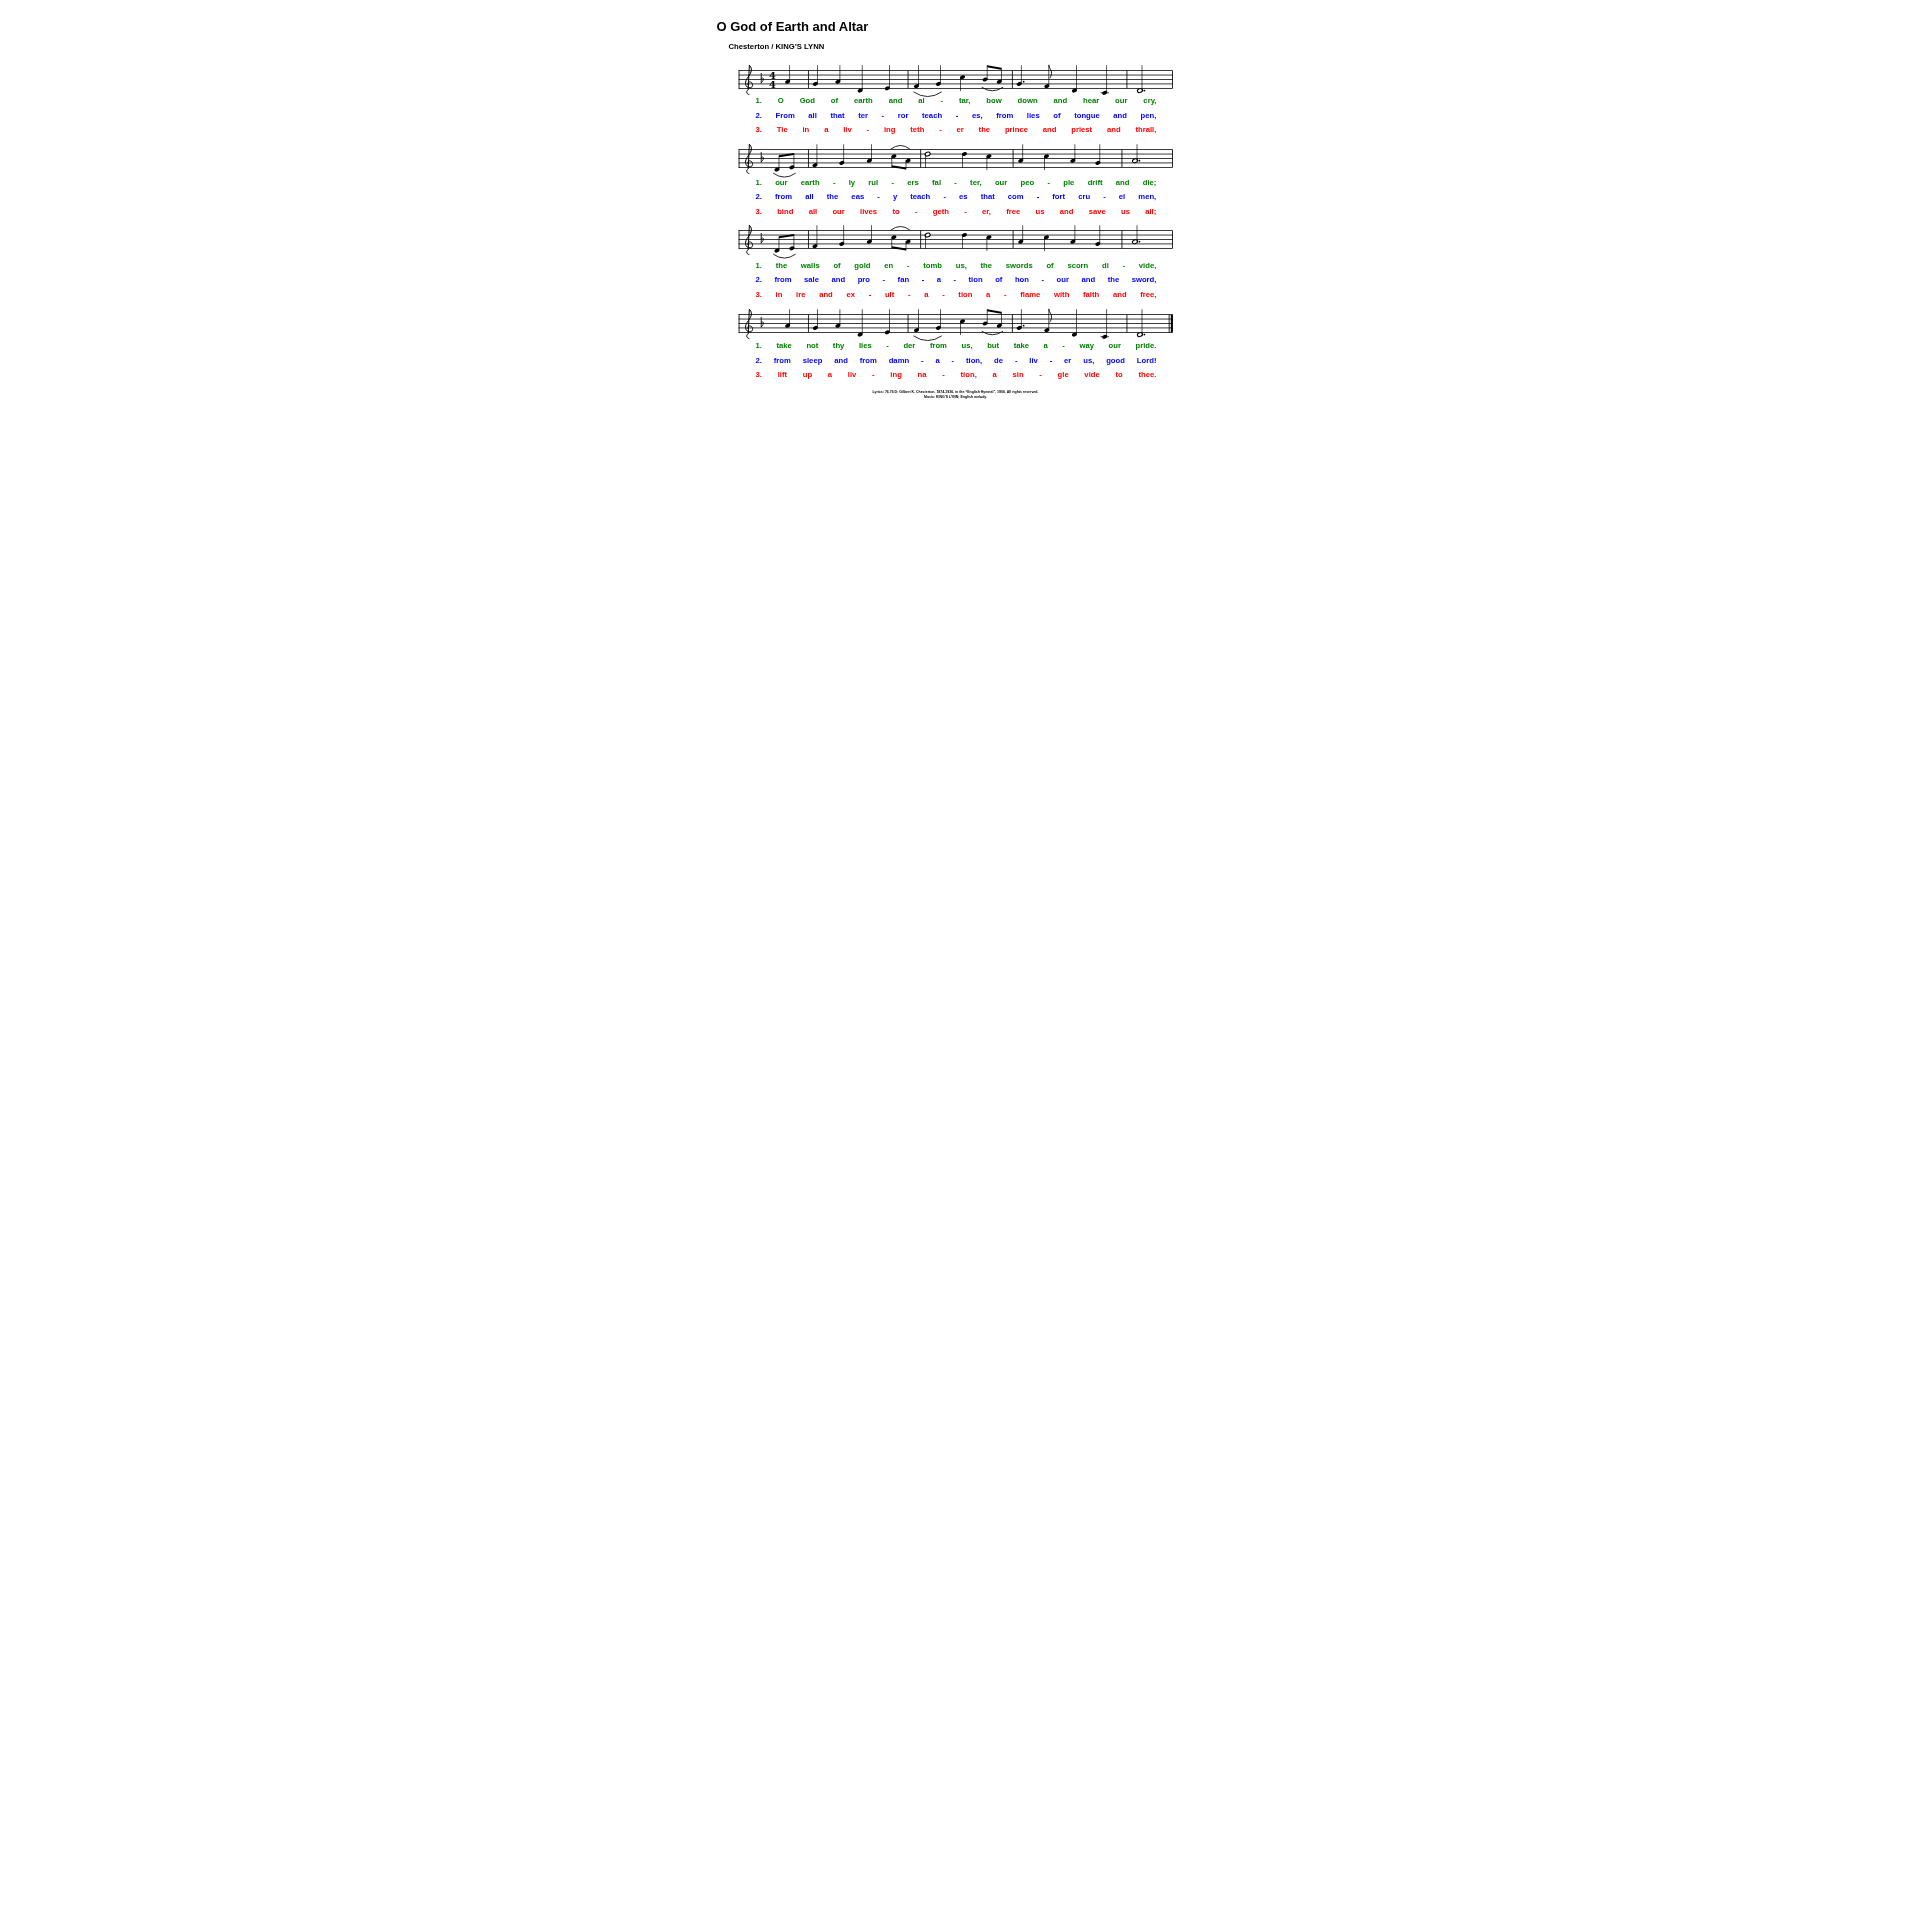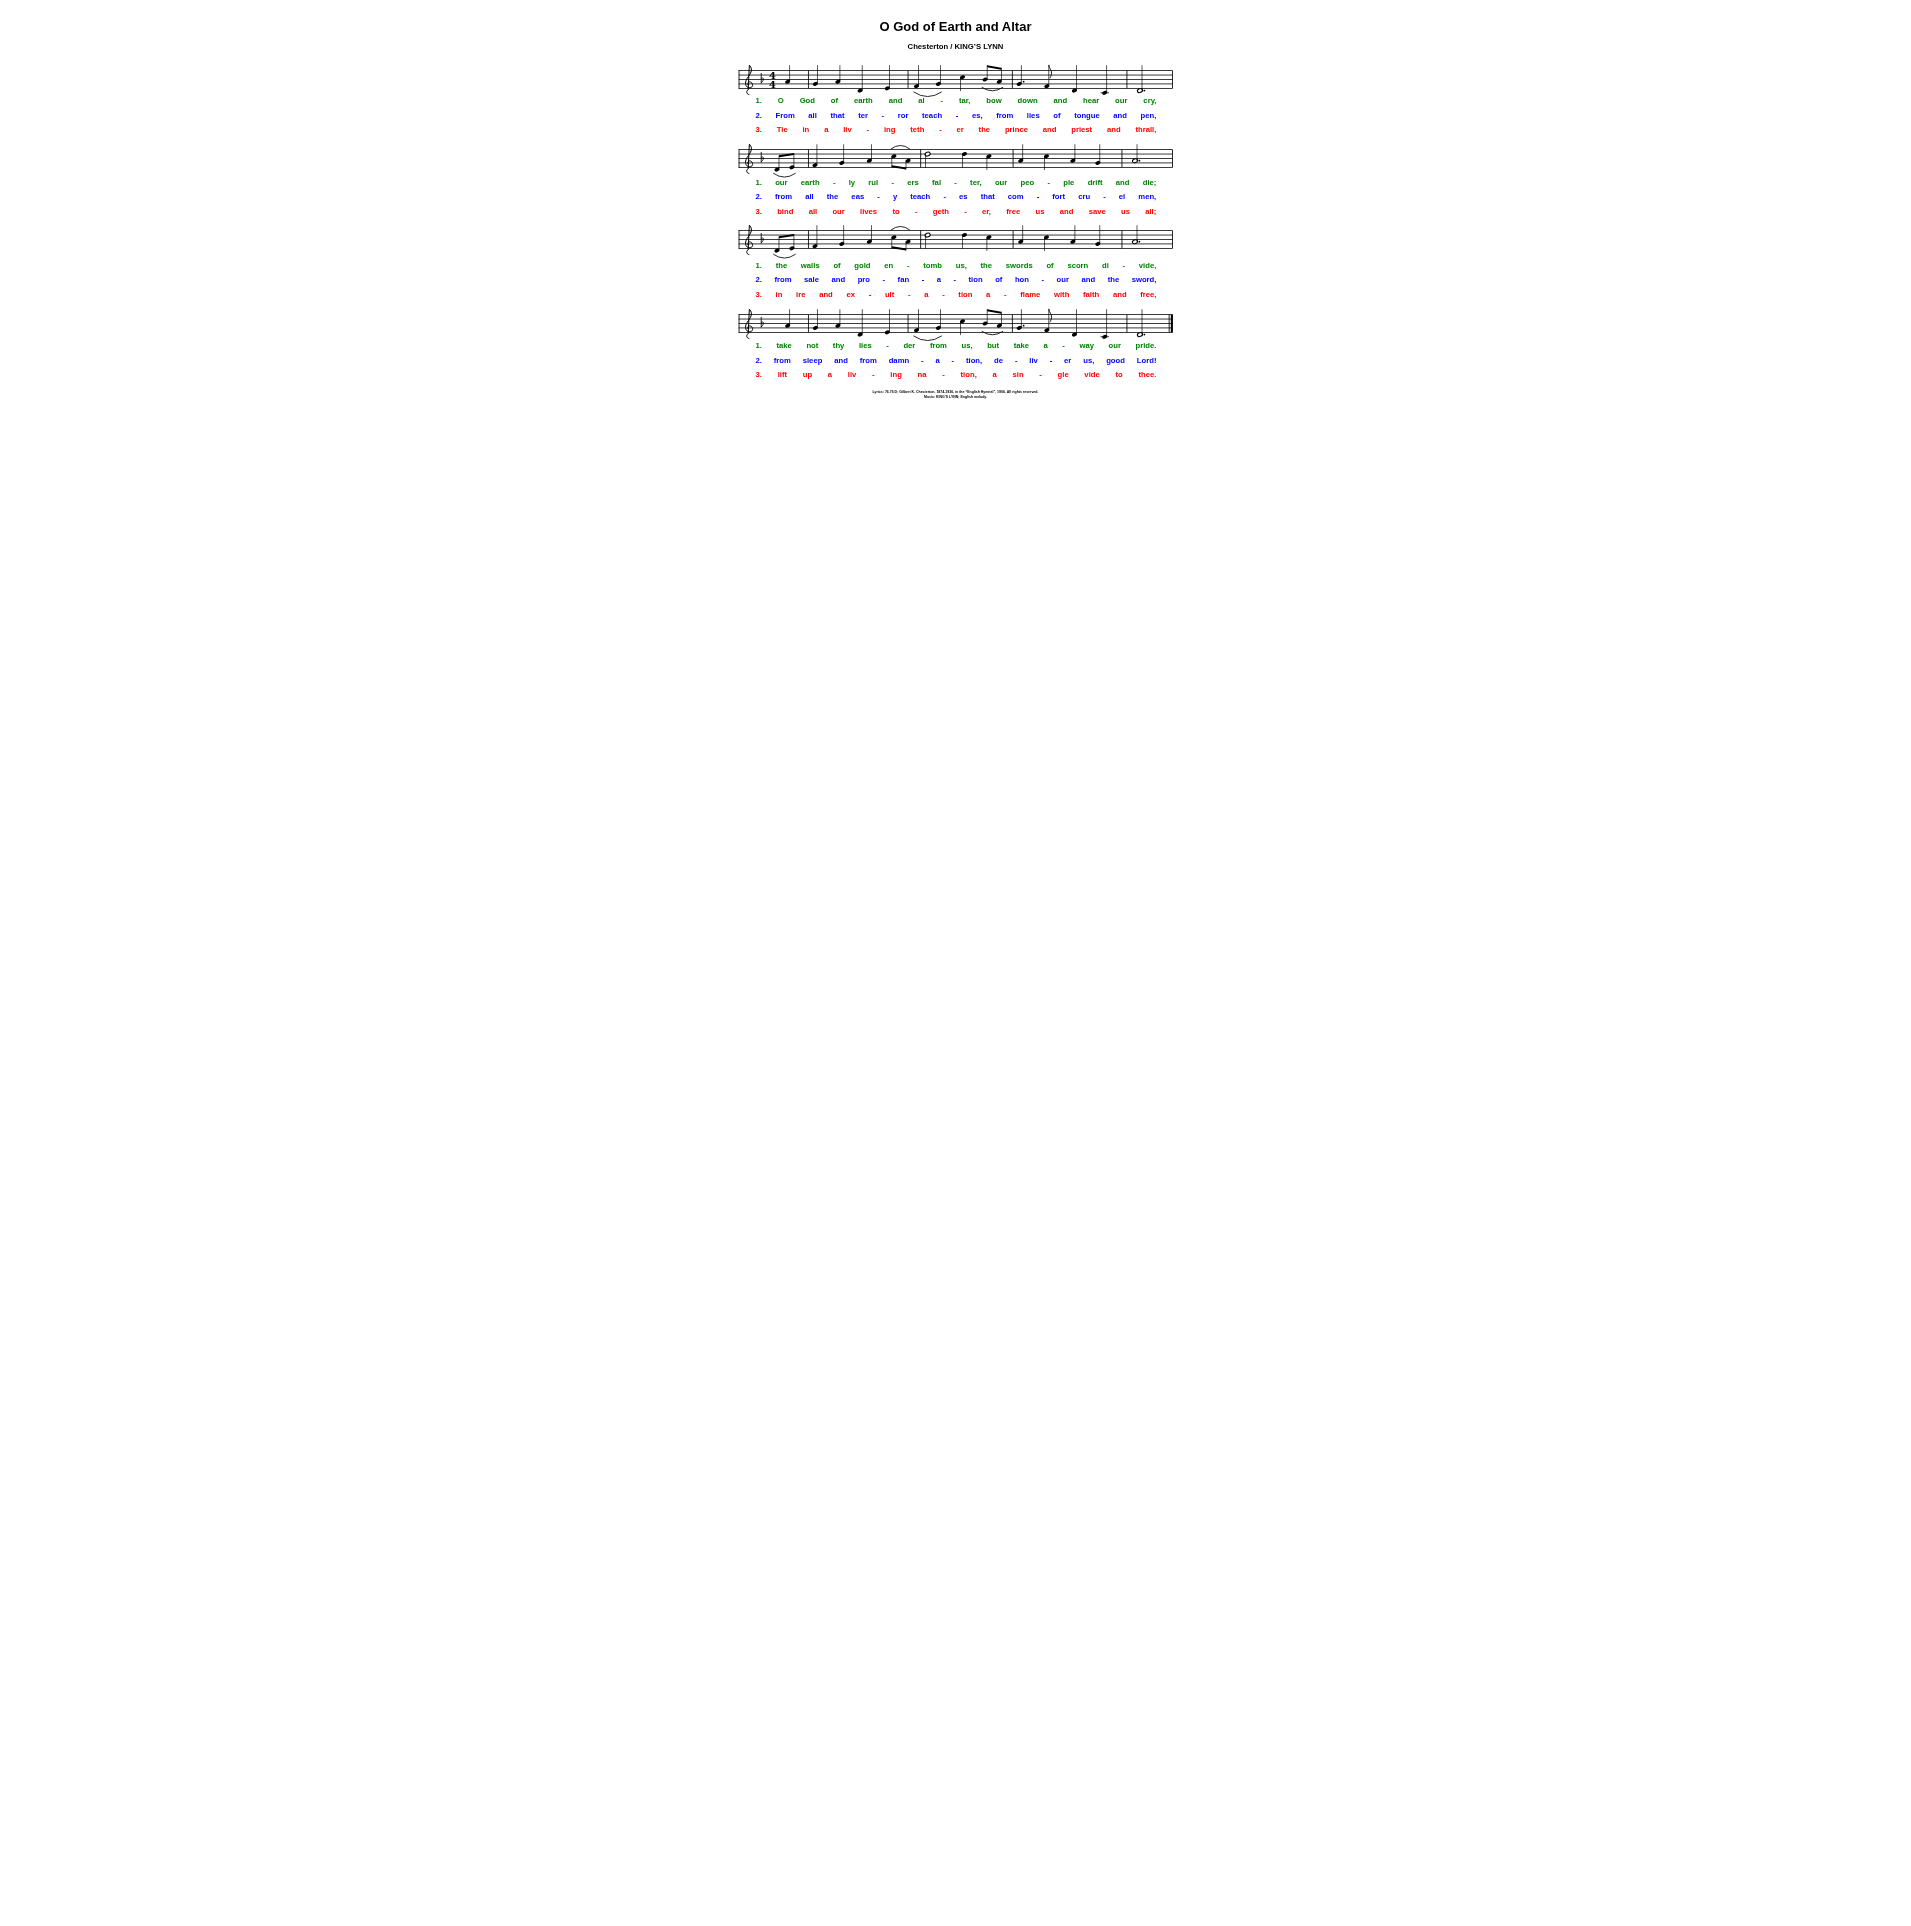--- a/index.html
+++ b/index.html
@@ -1,20 +1,20 @@
 <!DOCTYPE html>
 <html style="font-size:6.2px"><head>
 <meta charset="utf-8">
 <style>
   html,body{margin:0;padding:0;background:#ffffff;}
   .page{position:relative;width:478px;height:676px;margin:0 auto;background:#ffffff;
         font-family:"Liberation Sans",sans-serif;color:#000;overflow:hidden;}
-  .title{position:absolute;top:19px;left:0;right:0;text-align:center;
+  .title{position:absolute;top:19px;left:0;right:0;
          font-size:13px;font-weight:700;letter-spacing:0px;}
-  .subtitle{position:absolute;top:42px;left:0;right:0;text-align:center;
+  .subtitle{position:absolute;top:42px;left:12px;right:0;
          font-size:7.7px;font-weight:700;}
   .lyric-row{position:absolute;left:39px;width:401px;height:10px;line-height:10px;
          display:flex;justify-content:space-between;align-items:baseline;
          font-size:7.7px;font-weight:700;white-space:pre;}
   .lyric-row span{display:inline-block;}
   .staff-svg{position:absolute;}
   .footer{position:absolute;top:390px;left:0;right:0;text-align:center;
           font-size:3.5px;font-weight:600;line-height:5.4px;}
 </style>
 </head>

